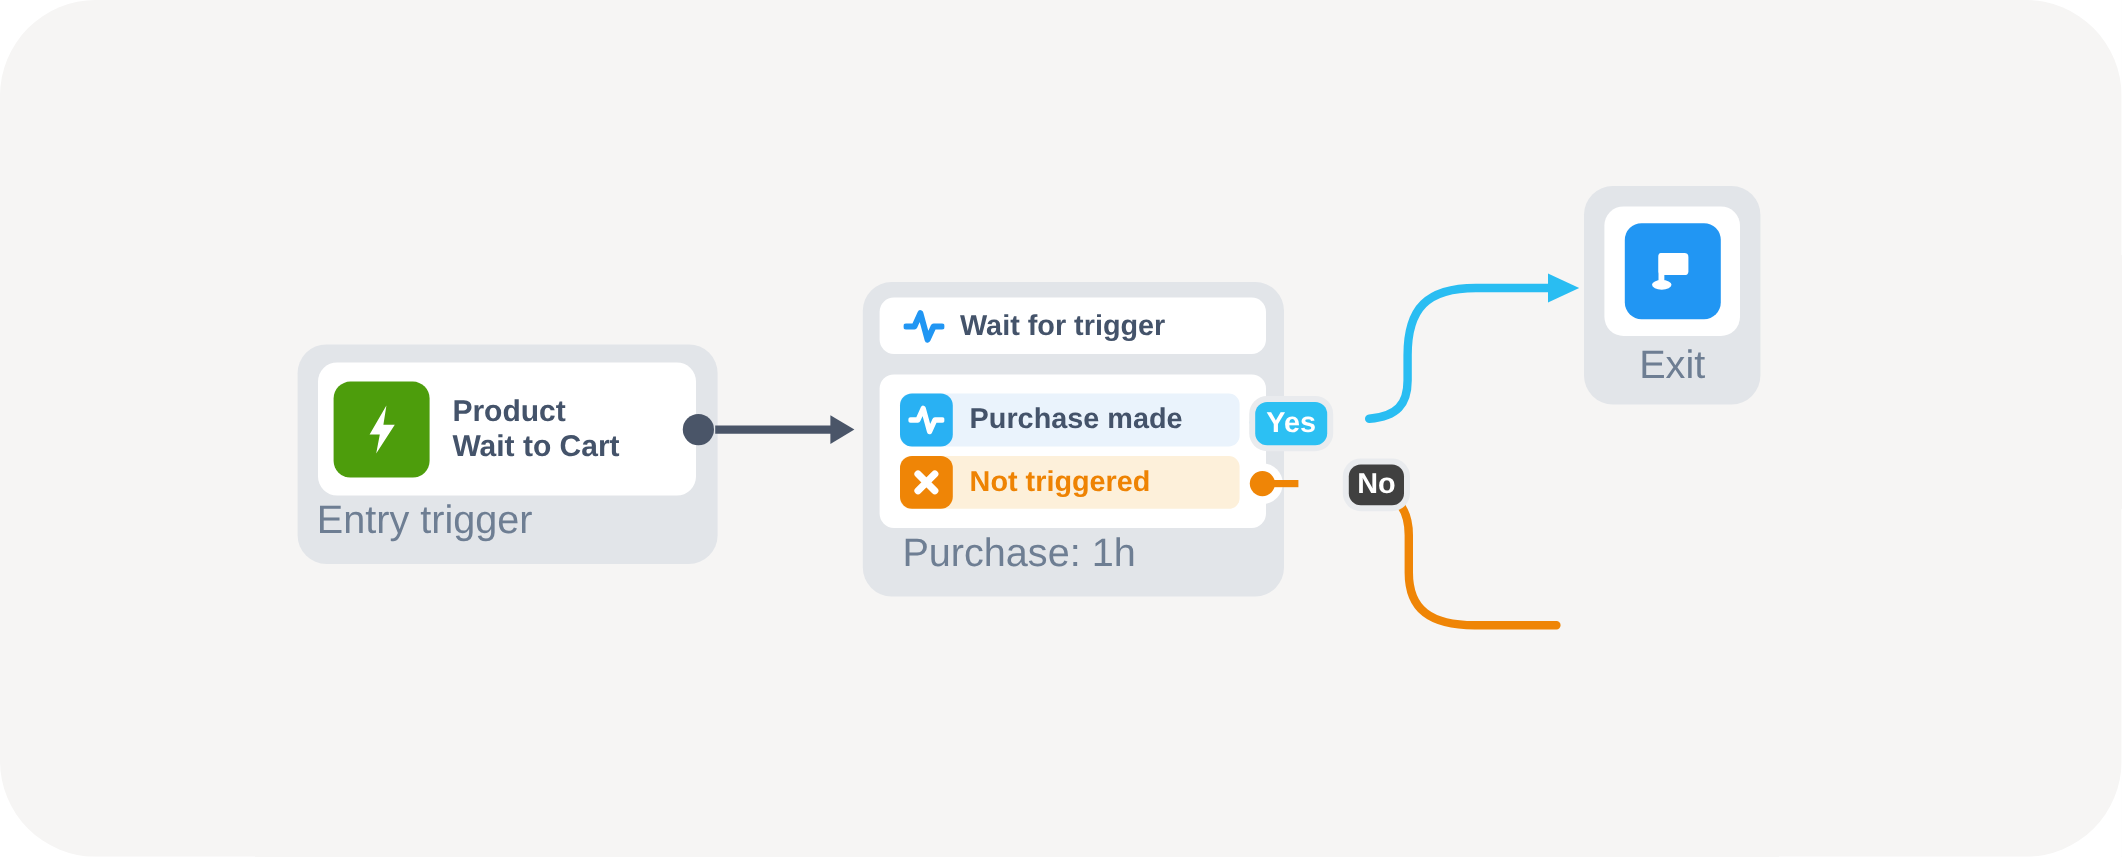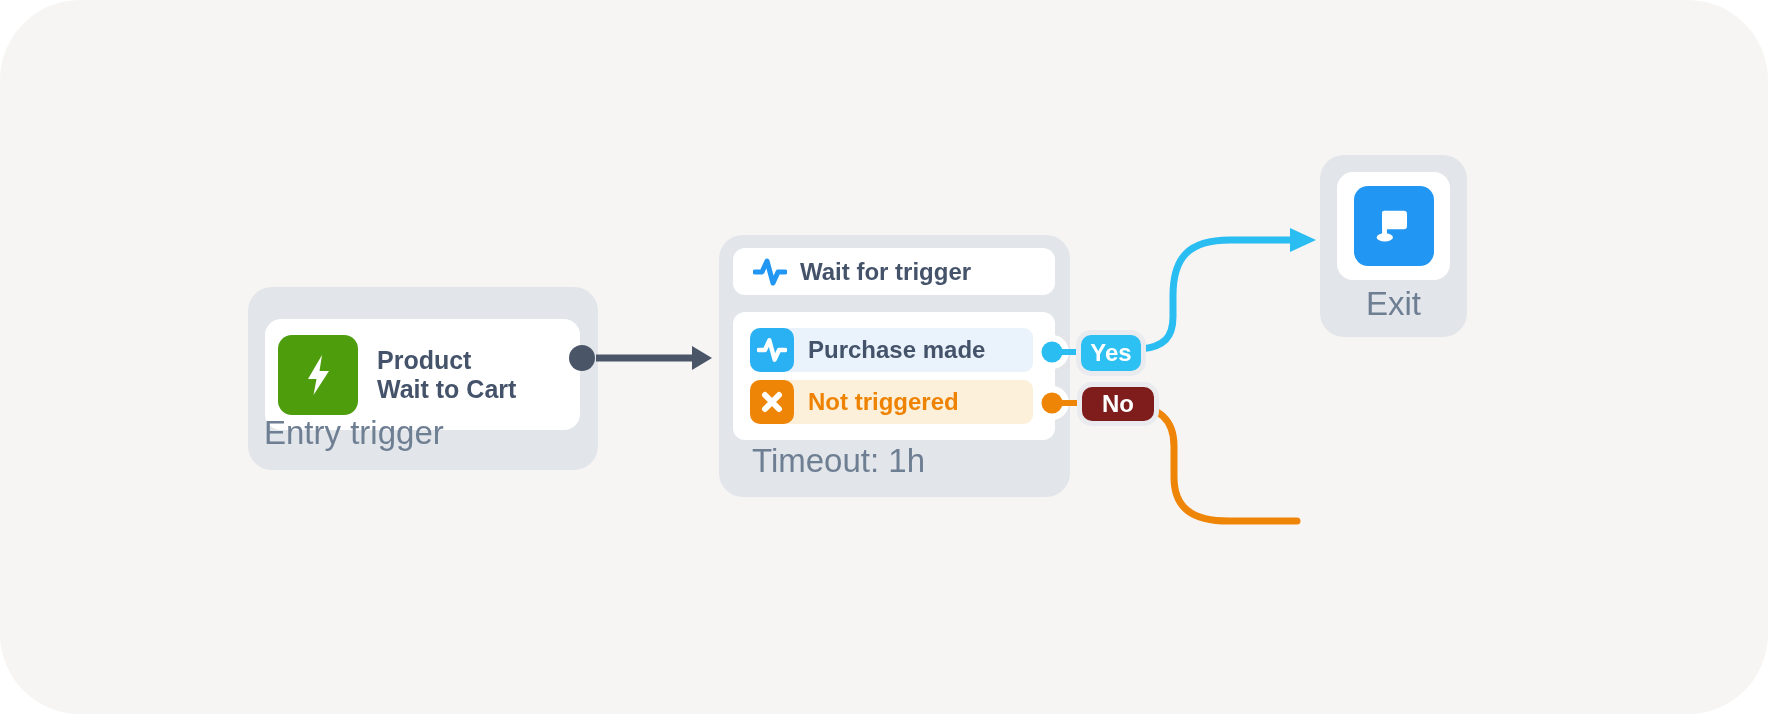--- a/index.html
+++ b/index.html
@@ -13,21 +13,21 @@
 
   .node {
     position:absolute; background:#e2e5e9; border-radius:24px;
   }
   .card { position:absolute; background:#ffffff; }
 
   
   .node-entry { left:248px; top:287px; width:350px; height:183px; }
   .entry-card {
     left:17px; top:15px; width:315px; height:111px; border-radius:16px;
-    display:flex; align-items:center; padding-left:13px; gap:19px;margin-top:17px;
+    display:flex; align-items:center; padding-left:13px; gap:19px;
   }
   .icon-square {
     display:flex; align-items:center; justify-content:center; flex:none;
   }
   .entry-icon { width:80px; height:80px; border-radius:14px; background:#4d9d0c; }
   .entry-title { font-size:25px; font-weight:700; color:#44536a; line-height:29px; }
   .node-footer-label {
     position:absolute; font-size:33px; color:#6e7e93;
   }
   .entry-footer { left:16px; bottom:18px; }
@@ -66,22 +66,22 @@
   }
   .exit-icon { width:80px; height:80px; border-radius:14px; background:#2196f3; }
   .exit-footer { left:0; bottom:14px; width:100%; text-align:center; }
 
   
   .edge-badge {
     position:absolute; display:flex; align-items:center; justify-content:center;
     color:#ffffff; font-size:24px; font-weight:700; border-radius:10px;
     box-shadow:0 0 0 5px #e9ebee;
   }
-  .badge-yes { left:1081px; top:335px; width:60px; height:36px; background:#2cc0f3; }
-  .badge-no  { left:1082px; top:387px; width:72px; height:34px; background:#7f1d1d; }
+  .badge-yes { left:1046px; top:335px; width:60px; height:36px; background:#2cc0f3; }
+  .badge-no  { left:1124px; top:387px; width:46px; height:34px; background:#404040; }
 
   
   .overlay { position:absolute; left:0; top:0; pointer-events:none; }
 </style>
 </head>
 <body>
 
 <div class="canvas">
 
   <div class="node node-entry">
@@ -122,21 +122,21 @@
       <div class="branch-row row-nottriggered">
         <div class="icon-square branch-icon nottriggered-icon">
           <svg width="24" height="24" viewBox="0 0 24 24">
             <path d="M5 5 L19 19 M19 5 L5 19" stroke="#ffffff" stroke-width="6" stroke-linecap="round"></path>
           </svg>
         </div>
         <span class="branch-label label-nottriggered">Not triggered</span>
       </div>
     </div>
 
-    <div class="node-footer-label wait-footer">Timeout: 1h</div>
+    <div class="node-footer-label wait-footer">Purchase: 1h</div>
   </div>
 
   <div class="node node-exit">
     <div class="card exit-card">
       <div class="icon-square exit-icon">
         <svg width="52" height="52" viewBox="0 0 96 96">
           <rect x="26" y="20" width="46" height="34" rx="6" fill="#ffffff"></rect>
           <rect x="26" y="20" width="9" height="46" rx="4" fill="#ffffff"></rect>
           <ellipse cx="31" cy="69" rx="15" ry="7.5" fill="#ffffff"></ellipse>
         </svg>

